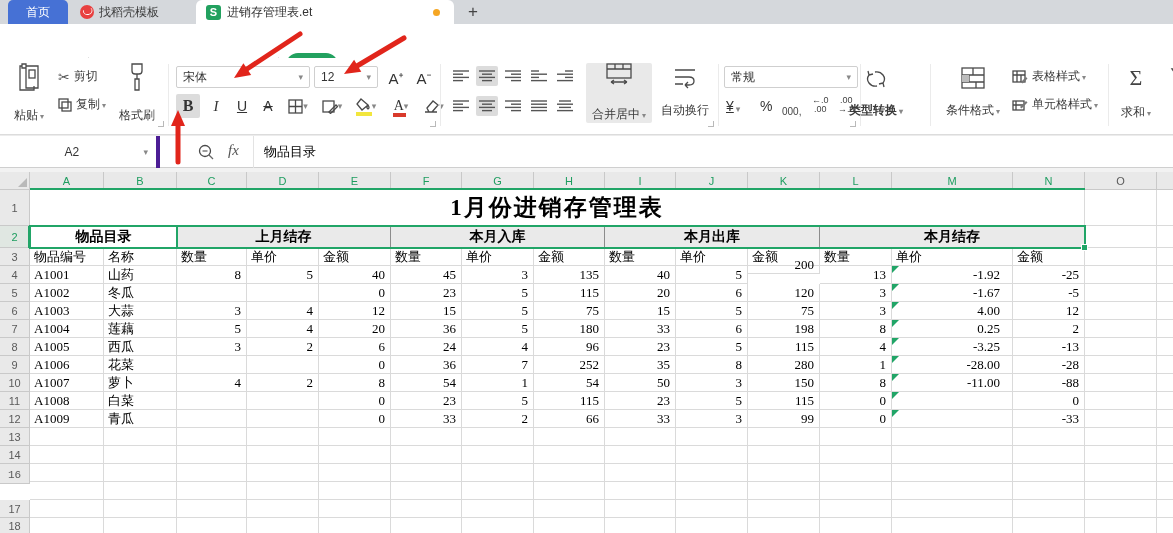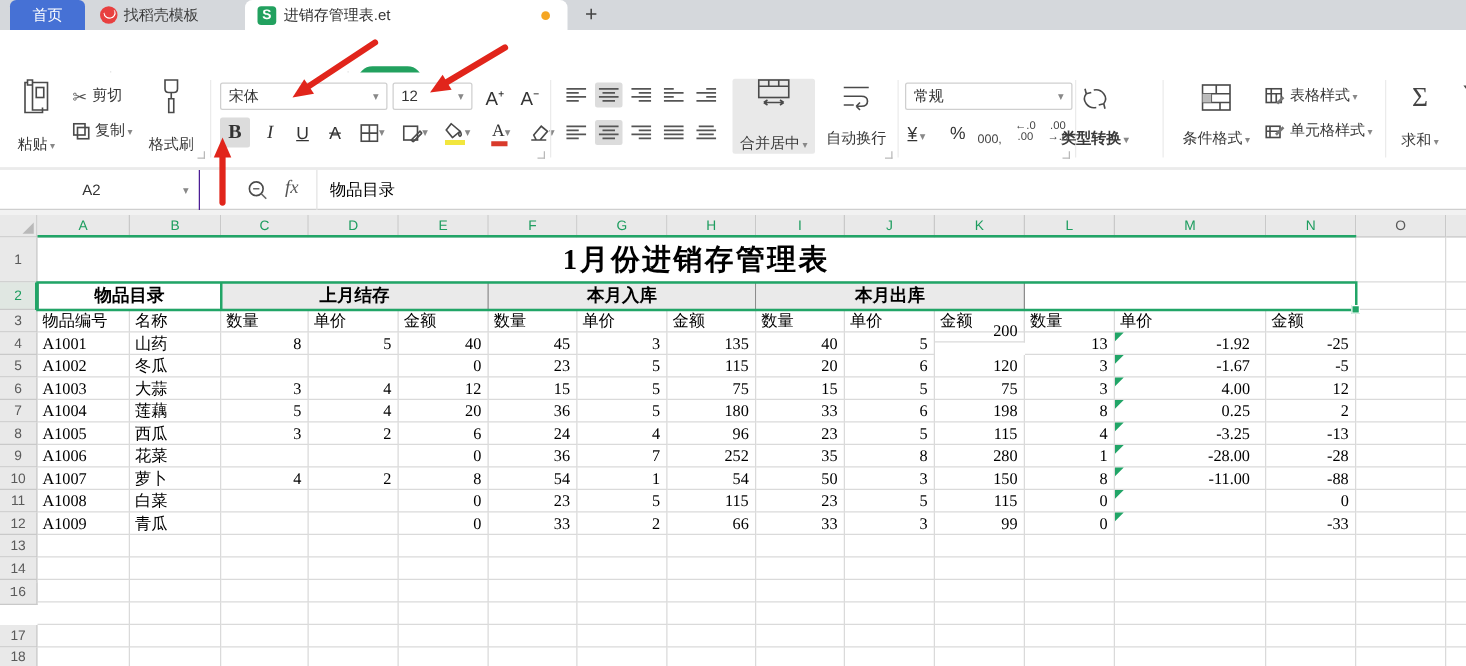--- a/index.html
+++ b/index.html
@@ -48,21 +48,21 @@
   .tbtn { width:24px; height:24px; display:flex; align-items:center; justify-content:center; font-size:14px; color:#333; }
   .tbtn.on { background:#dcdcdc; border-radius:2px; }
   .alnico { width:22px; height:20px; display:flex; align-items:center; justify-content:center; }
   .alnico.on { background:#dcdcdc; border-radius:2px; }
   .alnico svg { display:block; }
   .minitx { font-size:9px; color:#444; line-height:9px; white-space:pre-line; text-align:center; }
   .numbtn { display:flex; align-items:flex-end; gap:2px; font-size:14px; color:#333; }
   
   .fbar { left:0; top:135px; width:1173px; height:33px; background:#fff; border-top:1px solid #ececec;
           border-bottom:1px solid #cfcfcf; }
-  .namebox { left:0; top:0; width:160px; height:32px; border-right:1px solid #4c1d95; font-size:12px; color:#333; }
+  .namebox { left:0; top:0; width:160px; height:32px; border-right:4px solid #4c1d95; font-size:12px; color:#333; }
   .fx { font-style:italic; font-family:"Liberation Serif", serif; font-size:15px; color:#555; }
   .finput { left:253px; top:0; width:920px; height:32px; border-left:1px solid #e3e3e3; display:flex;
             align-items:center; padding-left:10px; font-size:13px; color:#000;
             font-family:"Liberation Serif", serif; }
   
   .sheetwrap { left:0; top:168px; width:1173px; height:365px; background:#f2f2f2; overflow:hidden; }
   .sheet { position:absolute; left:0; top:4px; width:1173px; height:361px; background:#fff; }
   .colhdr, .rowhdr, .cornerhdr { position:absolute; background:#e9e9e9; font-size:11px; color:#5a5a5a;
         display:flex; align-items:center; justify-content:center; border-right:1px solid #c9c9c9;
         border-bottom:1px solid #c9c9c9; }
@@ -486,20 +486,21 @@
         <div class="rowhdr" style="left: 0px; top: 328px; width: 30px; height: 18px;">17</div>
         <div class="rowhdr" style="left: 0px; top: 346px; width: 30px; height: 16px;">18</div>
         <div class="greenstrip" style="left: 28px; top: 54px; width: 2px; height: 22px;"></div>
         <div class="cell title" style="left: 30px; top: 18px; width: 1055px; height: 36px;">1月份进销存管理表</div>
         <div class="cell" style="left: 1085px; top: 18px; width: 72px; height: 36px;"></div>
         <div class="cell" style="left: 1157px; top: 18px; width: 17px; height: 36px;"></div>
         <div class="cell grp first" style="left: 30px; top: 54px; width: 147px; height: 22px;">物品目录</div>
         <div class="cell grp" style="left: 391px; top: 54px; width: 214px; height: 22px;">本月入库</div>
         <div class="cell grp" style="left: 177px; top: 54px; width: 214px; height: 22px;">上月结存</div>
         <div class="cell grp" style="left: 605px; top: 54px; width: 215px; height: 22px;">本月出库</div>
+        <div class="cell grp" style="left: 820px; top: 54px; width: 265px; height: 22px;">本月结存</div>
         <div class="cell" style="left: 1085px; top: 54px; width: 72px; height: 22px;"></div>
         <div class="cell" style="left: 1157px; top: 54px; width: 17px; height: 22px;"></div>
         <div class="cell txt" style="left: 30px; top: 76px; width: 74px; height: 18px;">物品编号</div>
         <div class="cell txt" style="left: 104px; top: 76px; width: 73px; height: 18px;">名称</div>
         <div class="cell txt" style="left: 177px; top: 76px; width: 70px; height: 18px;">数量</div>
         <div class="cell txt" style="left: 247px; top: 76px; width: 72px; height: 18px;">单价</div>
         <div class="cell txt" style="left: 319px; top: 76px; width: 72px; height: 18px;">金额</div>
         <div class="cell txt" style="left: 391px; top: 76px; width: 71px; height: 18px;">数量</div>
         <div class="cell txt" style="left: 462px; top: 76px; width: 72px; height: 18px;">单价</div>
         <div class="cell txt" style="left: 534px; top: 76px; width: 71px; height: 18px;">金额</div>

